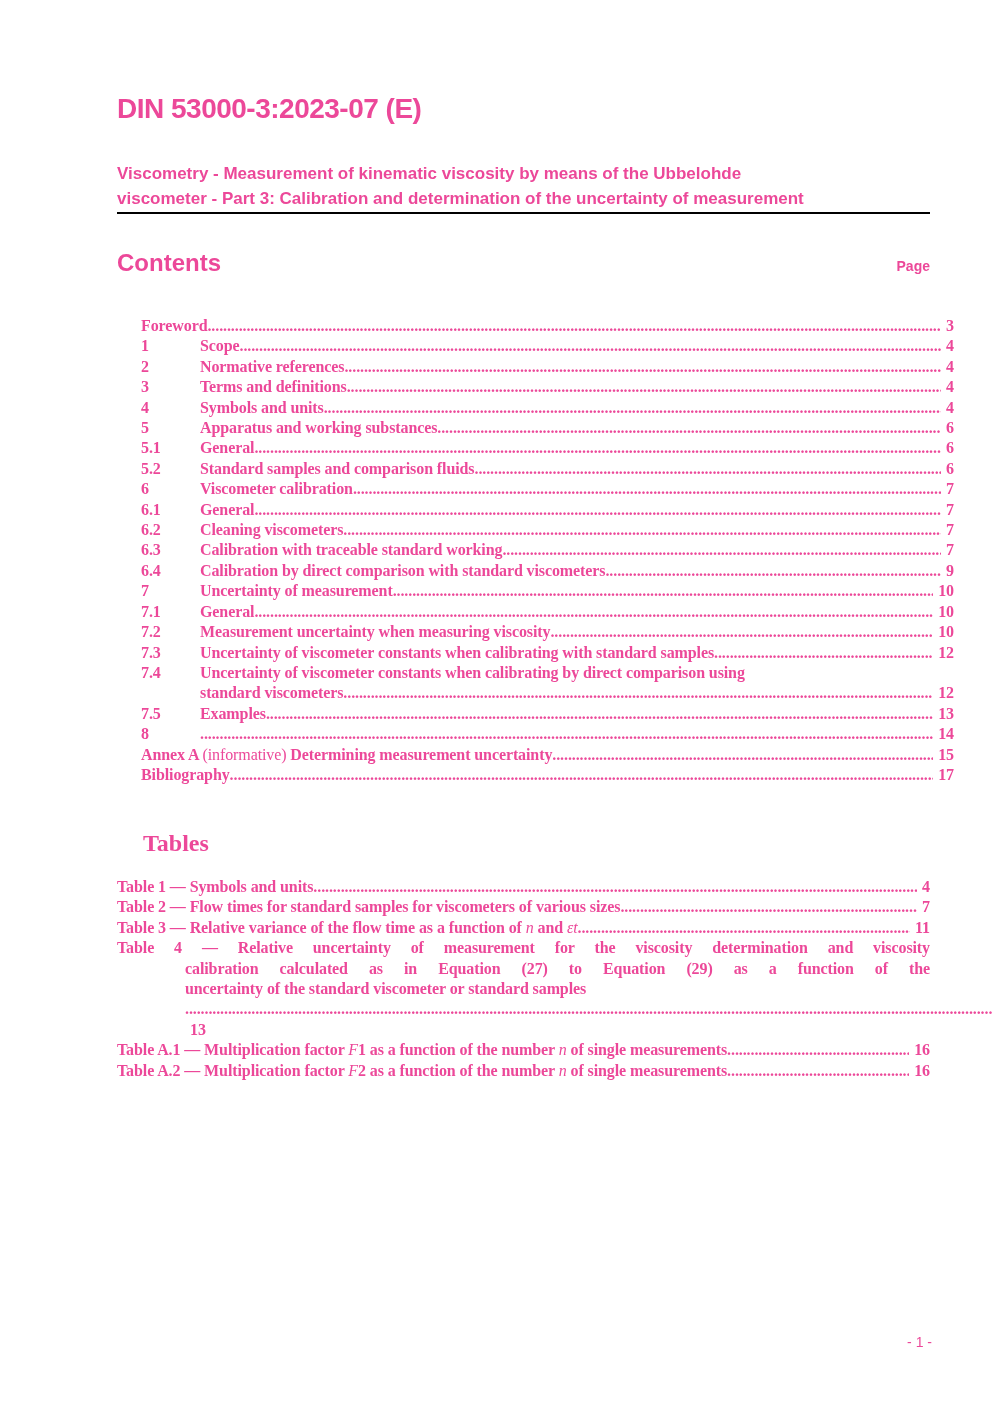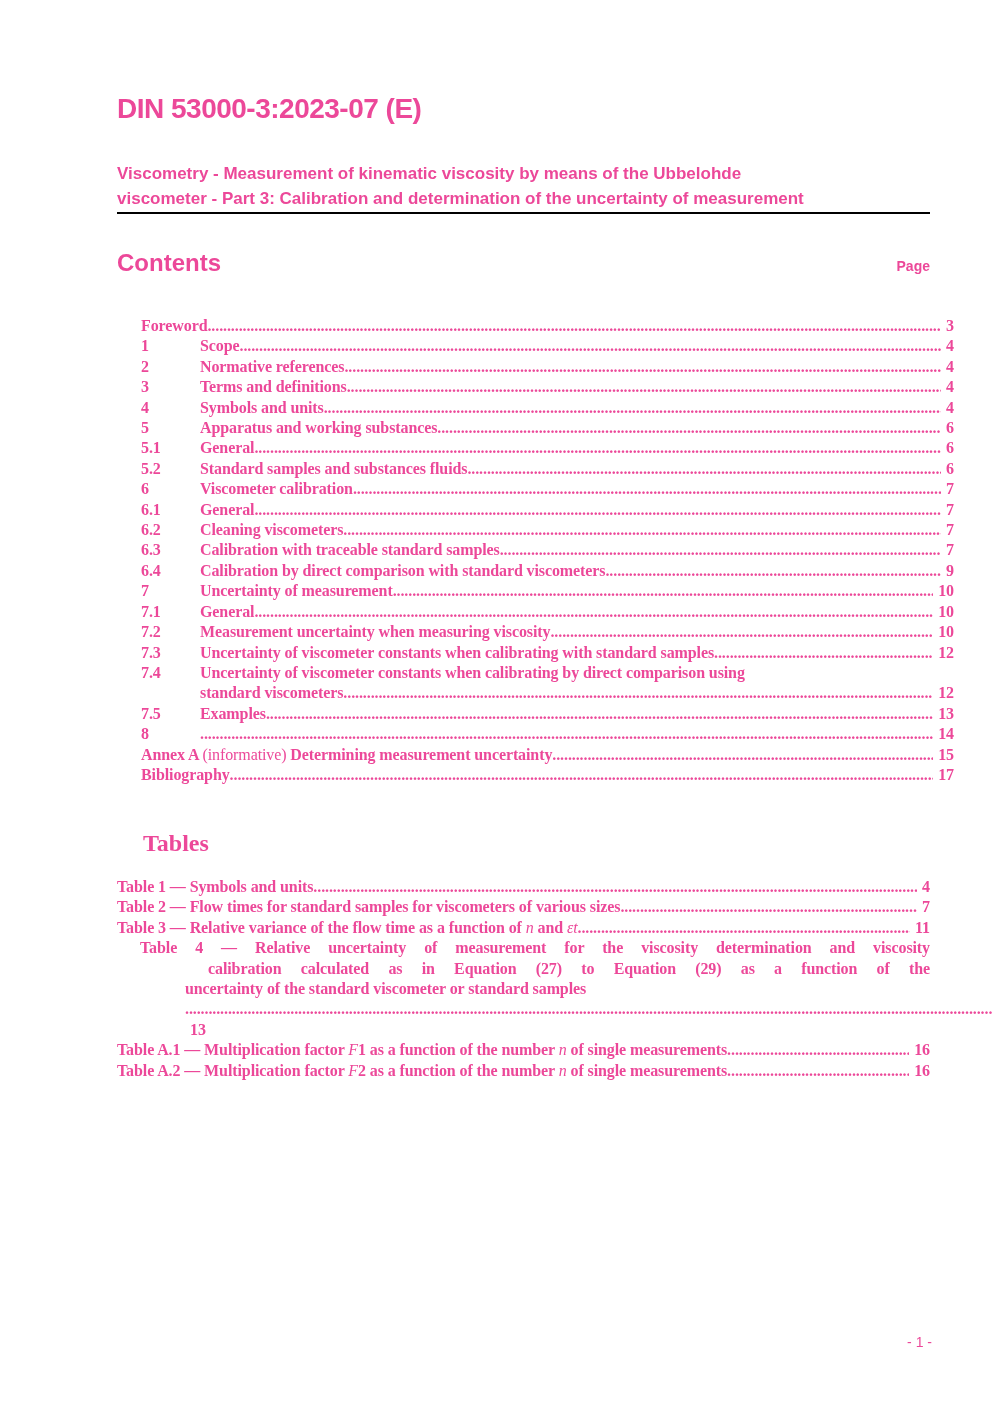--- a/index.html
+++ b/index.html
@@ -39,21 +39,21 @@
     margin-left:26px;
   }
   .row { display:flex; }
   .num { flex:0 0 59px; width:59px; }
   .content { flex:1; min-width:0; }
   .line-last { display:flex; align-items:baseline; }
   .line-last .t { white-space:nowrap; }
   .dots { flex:1; min-width:6px; overflow:hidden; white-space:nowrap; }
   .dots::after { content:"................................................................................................................................................................................................................................................................................"; }
   .pg { flex:0 0 auto; padding-left:5px; text-align:right; }
-  .just { text-align:justify; text-align-last:justify;margin-left:23px; }
+  .just { text-align:justify; text-align-last:justify; }
   .it { font-style:italic; font-weight:400; }
   .rg { font-weight:400; }
   .footer {
     position:absolute; right:60px; top:1334px;
     font:400 14px "Liberation Sans", sans-serif; white-space:nowrap;
   }
 </style>
 </head>
 <body>
 
@@ -138,21 +138,21 @@
             <span class="t">General</span>
             <span class="dots"></span>
             <span class="pg">6</span>
           </div>
         </div>
       </div>
       <div class="row">
         <span class="num">5.2</span>
         <div class="content">
           <div class="line-last">
-            <span class="t">Standard samples and substances fluids</span>
+            <span class="t">Standard samples and comparison fluids</span>
             <span class="dots"></span>
             <span class="pg">6</span>
           </div>
         </div>
       </div>
       <div class="row">
         <span class="num">6</span>
         <div class="content">
           <div class="line-last">
             <span class="t">Viscometer calibration</span>
@@ -178,21 +178,21 @@
             <span class="t">Cleaning viscometers</span>
             <span class="dots"></span>
             <span class="pg">7</span>
           </div>
         </div>
       </div>
       <div class="row">
         <span class="num">6.3</span>
         <div class="content">
           <div class="line-last">
-            <span class="t">Calibration with traceable standard samples</span>
+            <span class="t">Calibration with traceable standard working</span>
             <span class="dots"></span>
             <span class="pg">7</span>
           </div>
         </div>
       </div>
       <div class="row">
         <span class="num">6.4</span>
         <div class="content">
           <div class="line-last">
             <span class="t">Calibration by direct comparison with standard viscometers</span>

